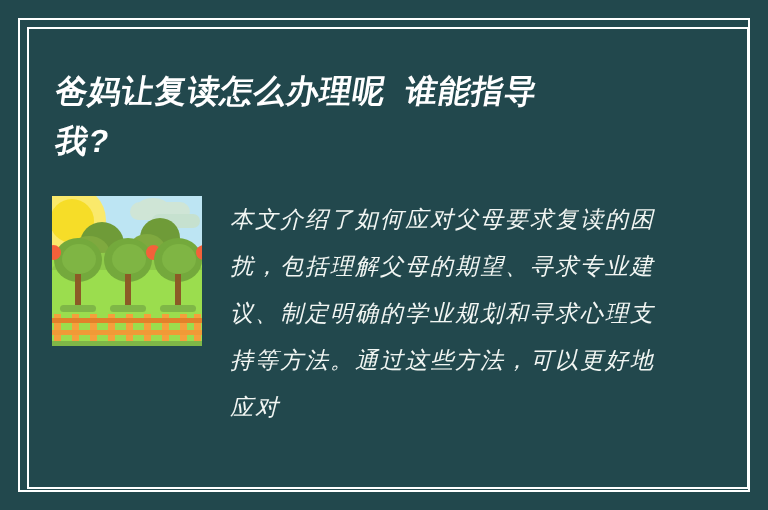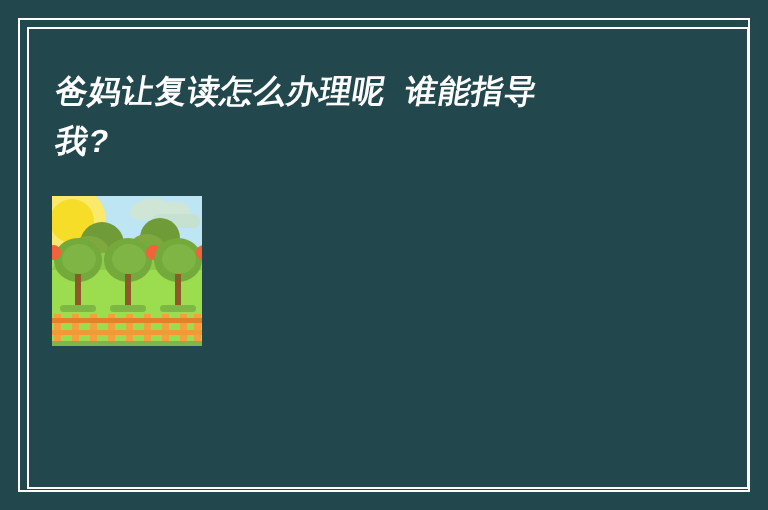--- a/index.html
+++ b/index.html
@@ -270,15 +270,16 @@
         <div class="picket" style="left:92px"></div>
         <div class="picket" style="left:110px"></div>
         <div class="picket" style="left:128px"></div>
         <div class="picket" style="left:142px"></div>
         <div class="rail r1"></div>
         <div class="rail r2"></div>
       </div>
       <div class="ground"></div>
     </div>
 
+    <div class="body-text">本文介绍了如何应对父母要求复读的困扰，包括理解父母的期望、寻求专业建议、制定明确的学业规划和寻求心理支持等方法。通过这些方法，可以更好地应对</div>
 
   </div>
 </div>
 
 </body></html>

